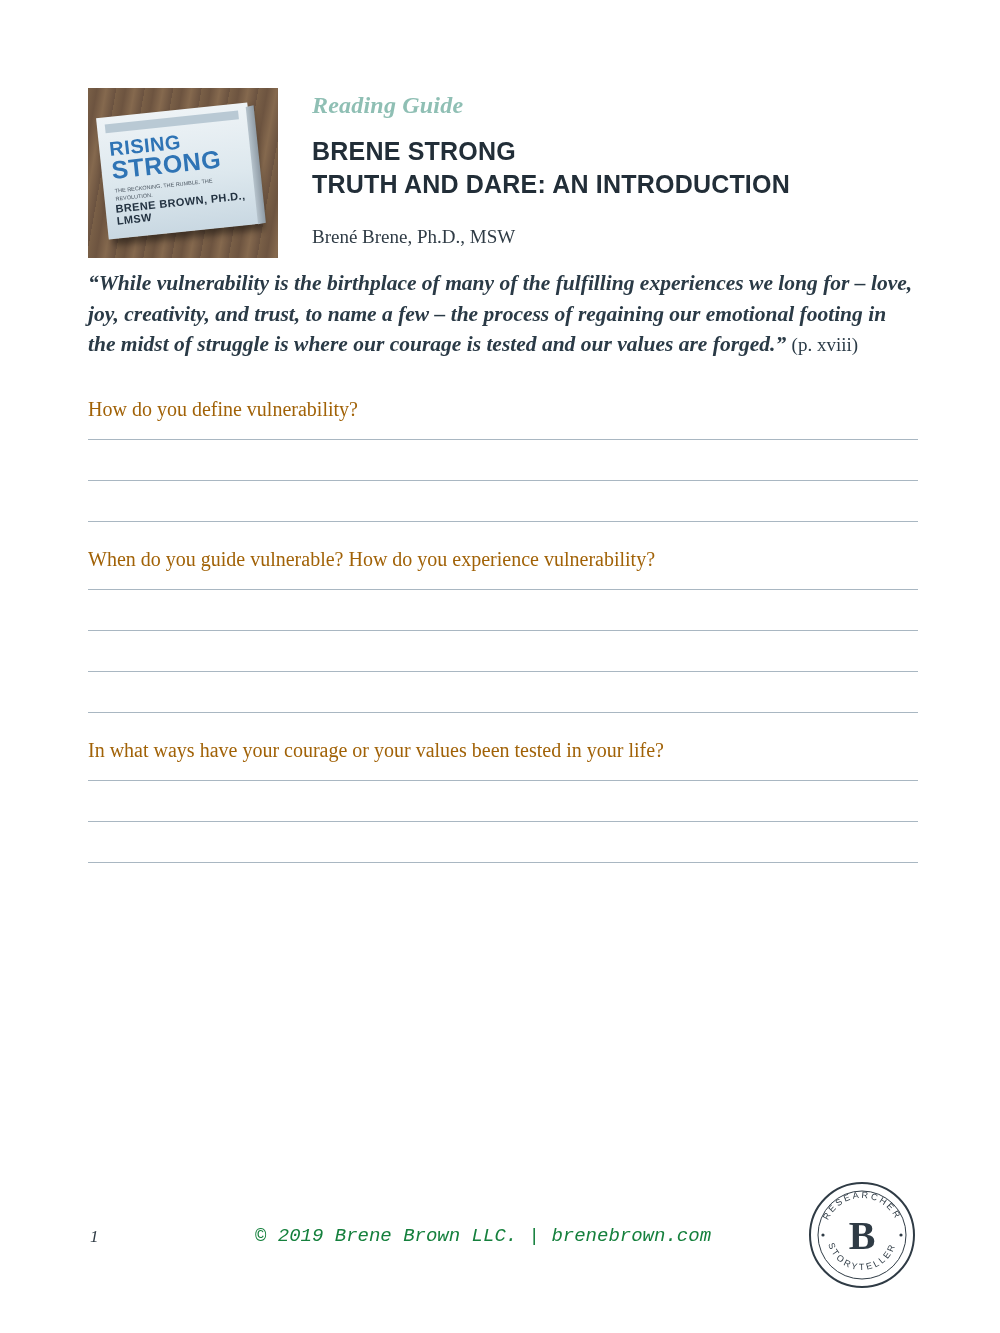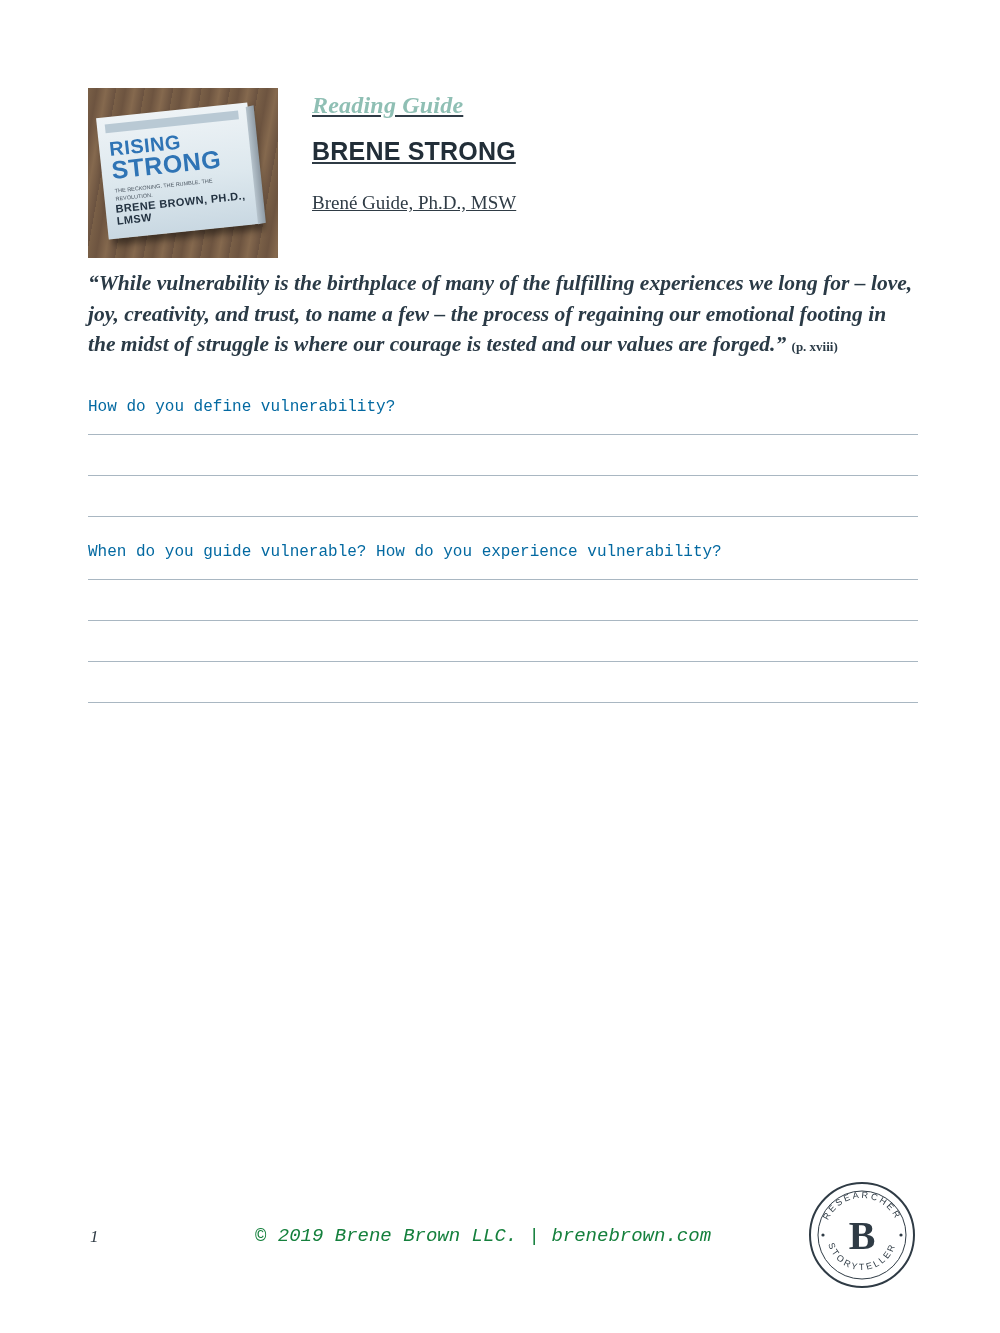--- a/index.html
+++ b/index.html
@@ -105,21 +105,20 @@
     top: 4px;
     width: 8px;
     height: 118px;
     background: linear-gradient(90deg, #b6c3cc, #8e9aa4);
     transform: skewY(-6deg);
   }
 
   .header-text {
     margin-left: 34px;
     padding-top: 4px;
-    text-decoration: underline;
   }
   .eyebrow {
     font-family: "Liberation Serif", serif;
     font-style: italic;
     font-weight: bold;
     font-size: 24px;
     color: #8fbfb4;
     letter-spacing: .2px;
     margin: 0 0 16px 0;
   }
@@ -148,36 +147,36 @@
     width: 828px;
     font-family: "Liberation Serif", serif;
     font-style: italic;
     font-weight: bold;
     font-size: 21.5px;
     line-height: 1.42;
     color: #2a3a46;
   }
   .quote .cite {
     font-style: normal;
-    font-weight: bold;
-    font-size: 13px;
+    font-weight: normal;
+    font-size: 19px;
   }
 
   
   .questions {
     position: absolute;
     left: 88px;
     top: 398px;
     width: 830px;
   }
   .q-block { margin-bottom: 26px; }
   .q-text {
-    font-family: Liberation Mono, monospace;
-    font-size: 16px;
-    color: #0369a1;
+    font-family: Liberation Serif, serif;
+    font-size: 20px;
+    color: #a16207;
     margin: 0 0 18px 0;
   }
   .rule {
     height: 1px;
     background: #a9b7c2;
     margin-bottom: 40px;
   }
   .rule:last-child { margin-bottom: 0; }
 
   
@@ -237,22 +236,23 @@
         <div class="sub">THE RECKONING. THE RUMBLE. THE REVOLUTION.</div>
         <div class="author">BRENE BROWN, PH.D., LMSW</div>
         <div class="spine"></div>
       </div>
     </div>
 
     <div class="header-text">
       <div class="eyebrow">Reading Guide</div>
       <h1 class="doc-title">
         <span class="line">BRENE STRONG</span>
+        <span class="line">TRUTH AND DARE: AN INTRODUCTION</span>
       </h1>
-      <p class="byline">Brené Guide, Ph.D., MSW</p>
+      <p class="byline">Brené Brene, Ph.D., MSW</p>
     </div>
   </div>
 
   <div class="quote">
     <span>“While vulnerability is the birthplace of many of the fulfilling experiences we long for – love, joy, creativity, and trust, to name a few – the process of regaining our emotional footing in the midst of struggle is where our courage is tested and our values are forged.”</span>
     <span class="cite">(p. xviii)</span>
   </div>
 
   <div class="questions">
 
@@ -265,20 +265,26 @@
 
     <div class="q-block">
       <p class="q-text">When do you guide vulnerable? How do you experience vulnerability?</p>
       <div class="rule"></div>
       <div class="rule"></div>
       <div class="rule"></div>
       <div class="rule"></div>
     </div>
 
 
+    <div class="q-block">
+      <p class="q-text">In what ways have your courage or your values been tested in your life?</p>
+      <div class="rule"></div>
+      <div class="rule"></div>
+      <div class="rule"></div>
+    </div>
 
   </div>
 
   <div class="footer">
     <div class="page-num">1</div>
     <div class="copyright">
       <span>© 2019 Brene Brown LLC.</span>
       <span class="sep">|</span>
       <span>brenebrown.com</span>
     </div>

